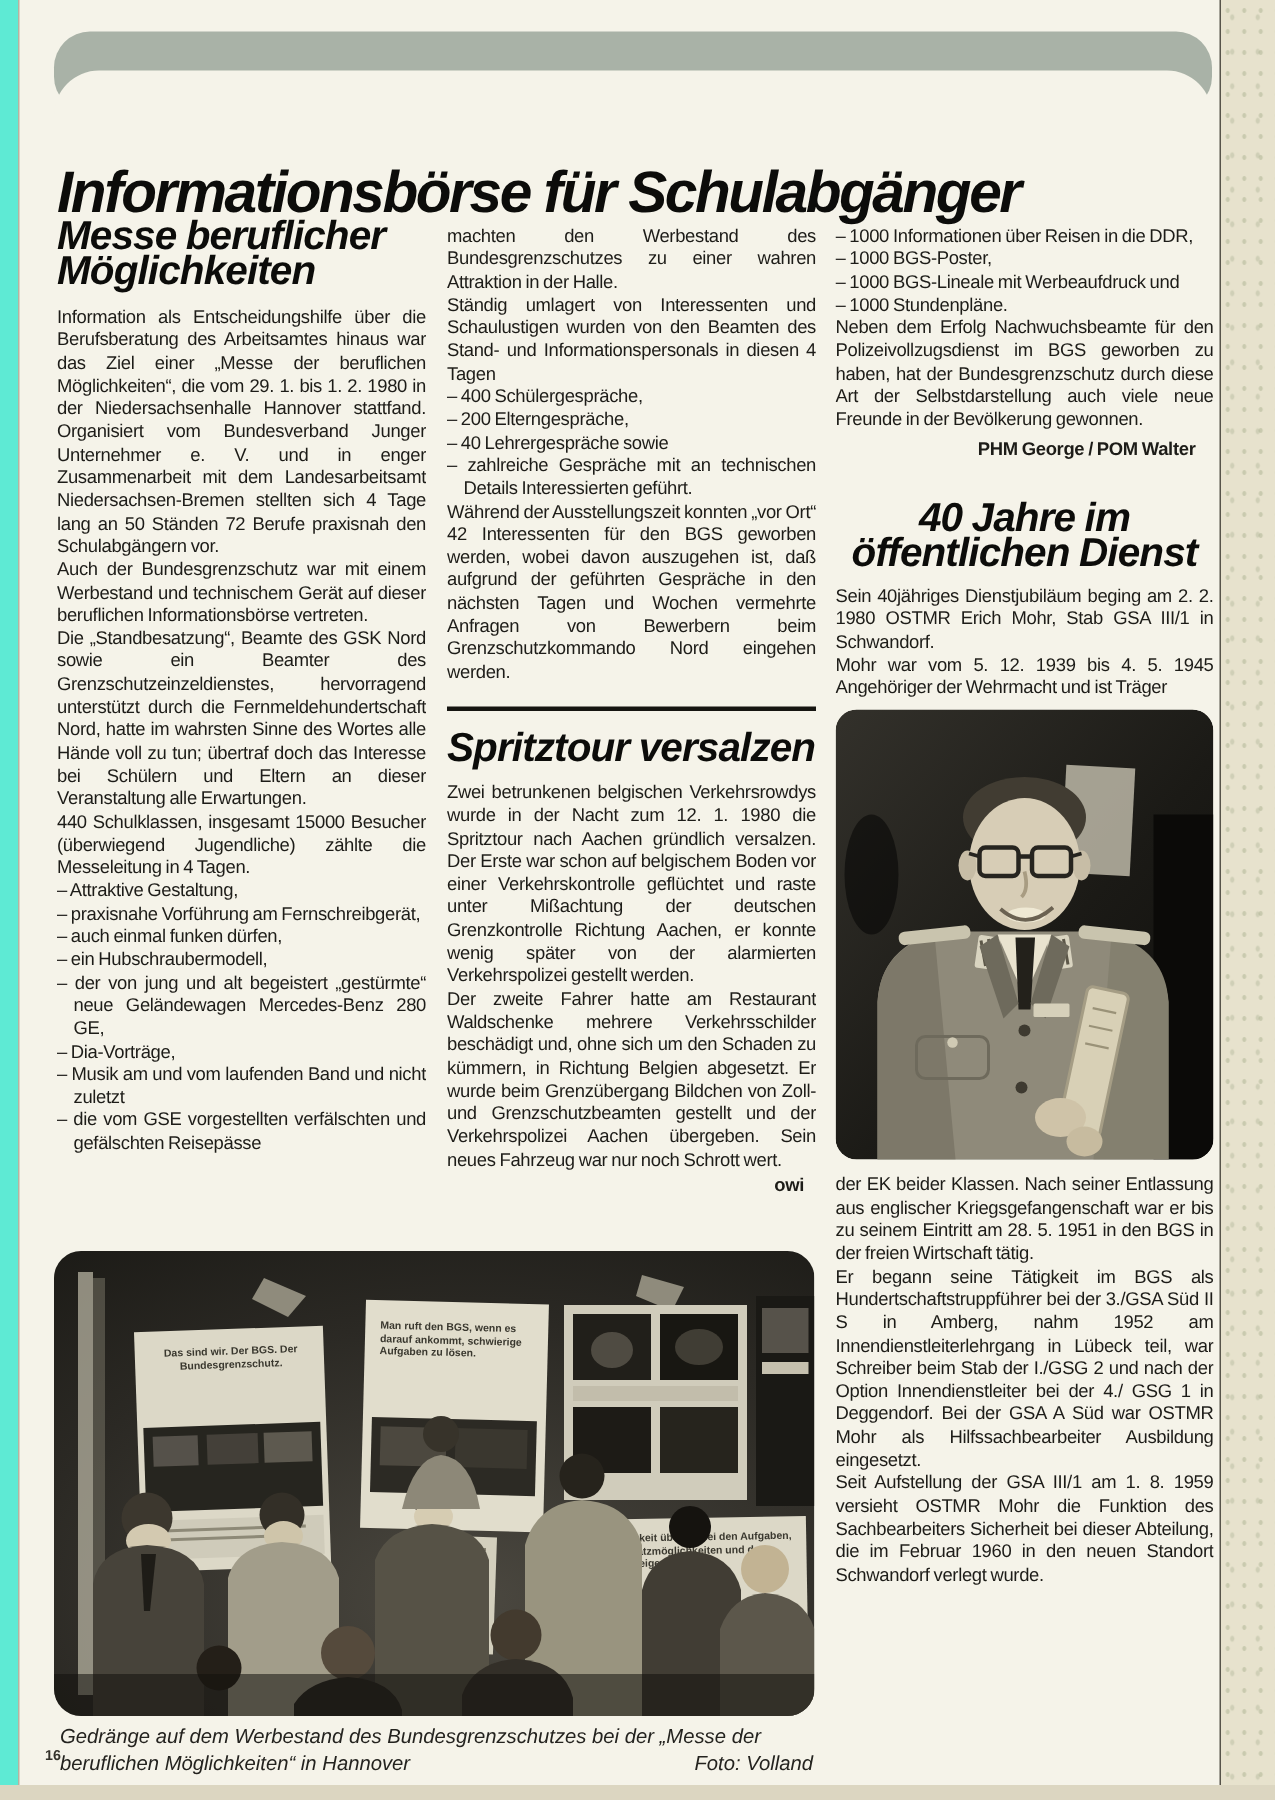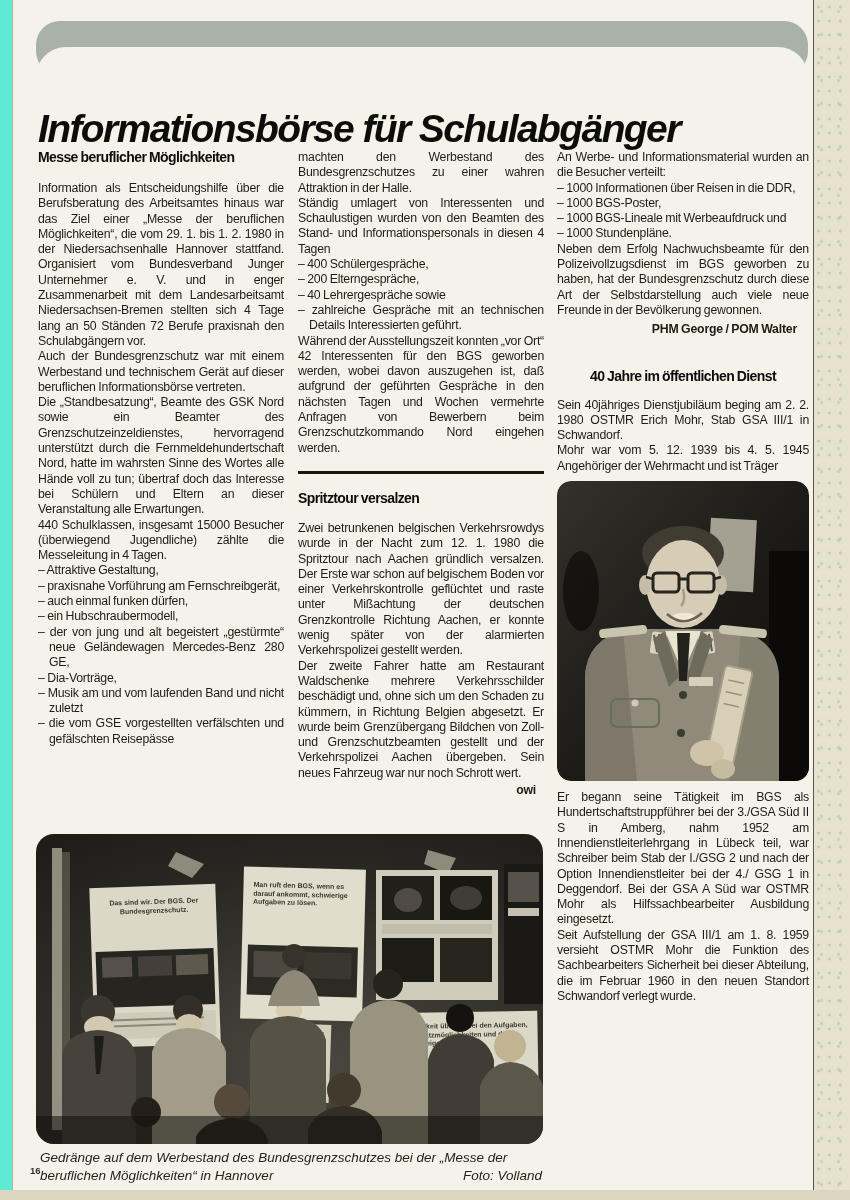--- a/index.html
+++ b/index.html
@@ -19,21 +19,21 @@
   
   .h1{position:absolute;left:38px;top:82px;width:760px;font-size:39px;line-height:42px;
       font-weight:bold;font-style:italic;letter-spacing:-1.6px;color:#0c0c0a;}
   
   .col{position:absolute;text-align:justify;font-size:12.3px;line-height:15.3px;
        letter-spacing:-.22px;word-spacing:-.6px;overflow:hidden;}
   #col1{left:38px;top:146px;width:246px;height:690px;}
   #col2{left:298px;top:150px;width:246px;height:686px;}
   #col3{left:557px;top:150px;width:252px;height:1046px;}
   .col p{margin:0;}
-  .h2{font-size:14px;line-height:23px;font-weight:bold;
+  .h2{font-size:27px;line-height:23px;font-weight:bold;font-style:italic;
       letter-spacing:-.6px;color:#0c0c0a;margin:0 0 12px;text-align:left;}
   .h2.mid{margin:13px 0 11px;}
   .h2.top3{margin:27px 0 10px;text-align:center;}
   .li{padding-left:11px;text-indent:-11px;}
   .rule{height:3px;background:#161511;margin:15px 0 0;}
   .byline{text-align:right;padding-right:8px;margin-top:2px !important;font-weight:bold;}
   .byline.pad{padding-right:12px;margin-top:4px !important;}
   
   .photo-main{position:absolute;left:36px;top:834px;width:507px;height:310px;border-radius:18px;overflow:hidden;}
   .poster-text{font-family:"Liberation Sans",sans-serif;font-weight:bold;color:#3a382f;
@@ -85,21 +85,20 @@
     <div class="li">– zahlreiche Gespräche mit an technischen Details Interessierten geführt.</div>
     <p>Während der Ausstellungszeit konnten „vor Ort“ 42 Interessenten für den BGS geworben werden, wobei davon auszugehen ist, daß aufgrund der geführten Gespräche in den nächsten Tagen und Wochen vermehrte Anfragen von Bewerbern beim Grenzschutzkommando Nord eingehen werden.</p>
     <div class="rule"></div>
     <h2 class="h2 mid">Spritztour versalzen</h2>
     <p>Zwei betrunkenen belgischen Verkehrsrowdys wurde in der Nacht zum 12. 1. 1980 die Spritztour nach Aachen gründlich versalzen. Der Erste war schon auf belgischem Boden vor einer Verkehrskontrolle geflüchtet und raste unter Mißachtung der deutschen Grenzkontrolle Richtung Aachen, er konnte wenig später von der alarmierten Verkehrspolizei gestellt werden.</p>
     <p>Der zweite Fahrer hatte am Restaurant Waldschenke mehrere Verkehrsschilder beschädigt und, ohne sich um den Schaden zu kümmern, in Richtung Belgien abgesetzt. Er wurde beim Grenzübergang Bildchen von Zoll- und Grenzschutzbeamten gestellt und der Verkehrspolizei Aachen übergeben. Sein neues Fahrzeug war nur noch Schrott wert.</p>
     <p class="byline">owi</p>
   </div>
 
   <div id="col3" class="col">
-    <p>An Werbe- und Informationsmaterial wurden an die Besucher verteilt:</p>
     <div class="li">– 1000 Informationen über Reisen in die DDR,</div>
     <div class="li">– 1000 BGS-Poster,</div>
     <div class="li">– 1000 BGS-Lineale mit Werbeaufdruck und</div>
     <div class="li">– 1000 Stundenpläne.</div>
     <p>Neben dem Erfolg Nachwuchsbeamte für den Polizeivollzugsdienst im BGS geworben zu haben, hat der Bundesgrenzschutz durch diese Art der Selbstdarstellung auch viele neue Freunde in der Bevölkerung gewonnen.</p>
     <p class="byline pad">PHM George / POM Walter</p>
     <h2 class="h2 top3">40 Jahre im öffentlichen Dienst</h2>
     <p>Sein 40jähriges Dienstjubiläum beging am 2. 2. 1980 OSTMR Erich Mohr, Stab GSA III/1 in Schwandorf.</p>
     <p>Mohr war vom 5. 12. 1939 bis 4. 5. 1945 Angehöriger der Wehrmacht und ist Träger</p>
 
@@ -160,20 +159,21 @@
       <g transform="rotate(12 172 235)">
         <rect x="158" y="186" width="28" height="98" rx="4" fill="#d8d0b6" stroke="#a59d85" stroke-width="2"></rect>
         <line x1="164" y1="200" x2="180" y2="200" stroke="#9a9278" stroke-width="1.5"></line>
         <line x1="164" y1="212" x2="180" y2="212" stroke="#9a9278" stroke-width="1.5"></line>
         <line x1="164" y1="224" x2="180" y2="224" stroke="#9a9278" stroke-width="1.5"></line>
       </g>
       <ellipse cx="150" cy="272" rx="17" ry="13" fill="#cfc3a8"></ellipse>
       <ellipse cx="166" cy="288" rx="12" ry="10" fill="#c7bb9f"></ellipse>
     </svg>
 
+    <p>der EK beider Klassen. Nach seiner Entlassung aus englischer Kriegsgefangenschaft war er bis zu seinem Eintritt am 28. 5. 1951 in den BGS in der freien Wirtschaft tätig.</p>
     <p>Er begann seine Tätigkeit im BGS als Hundertschaftstruppführer bei der 3./GSA Süd II S in Amberg, nahm 1952 am Innendienstleiterlehrgang in Lübeck teil, war Schreiber beim Stab der I./GSG 2 und nach der Option Innendienstleiter bei der 4./ GSG 1 in Deggendorf. Bei der GSA A Süd war OSTMR Mohr als Hilfssachbearbeiter Ausbildung eingesetzt.</p>
     <p>Seit Aufstellung der GSA III/1 am 1. 8. 1959 versieht OSTMR Mohr die Funktion des Sachbearbeiters Sicherheit bei dieser Abteilung, die im Februar 1960 in den neuen Standort Schwandorf verlegt wurde.</p>
   </div>
 
   <div class="photo-main">
     <svg width="507" height="310" viewBox="0 0 507 310" xmlns="http://www.w3.org/2000/svg">
       <defs>
         <radialGradient id="bgm" cx="0.55" cy="0.75" r="1">
           <stop offset="0" stop-color="#4b4840"></stop>
             <stop offset="0.6" stop-color="#2b2924"></stop>

